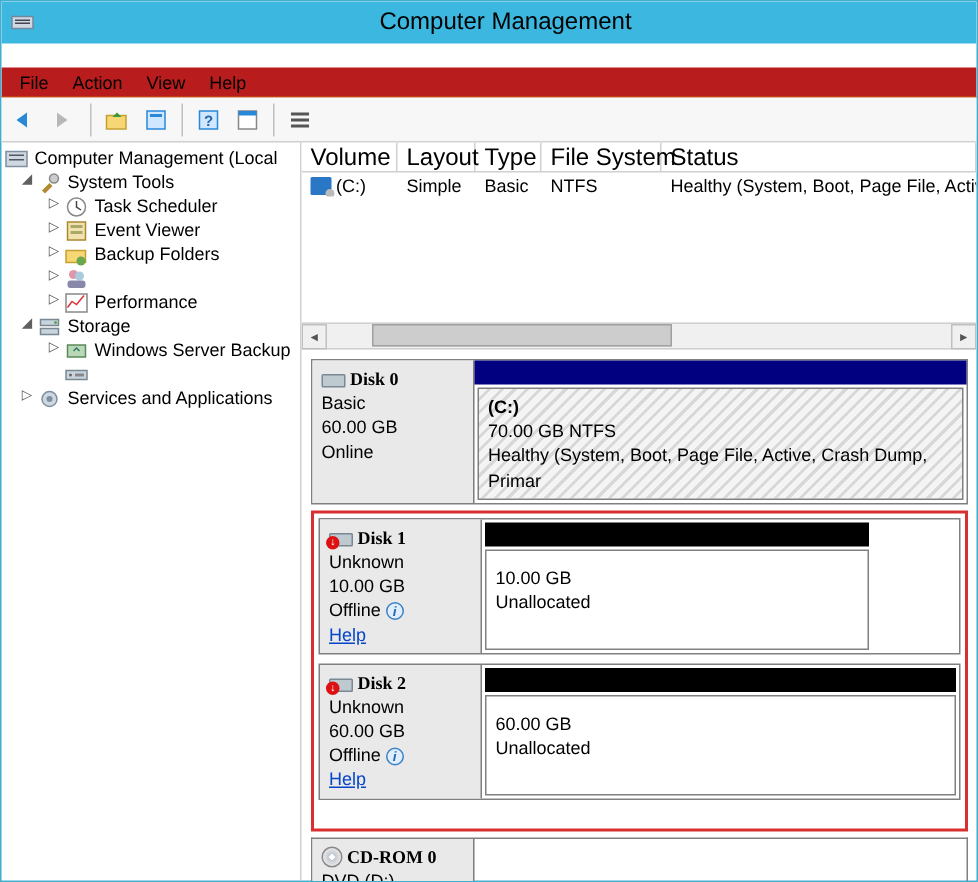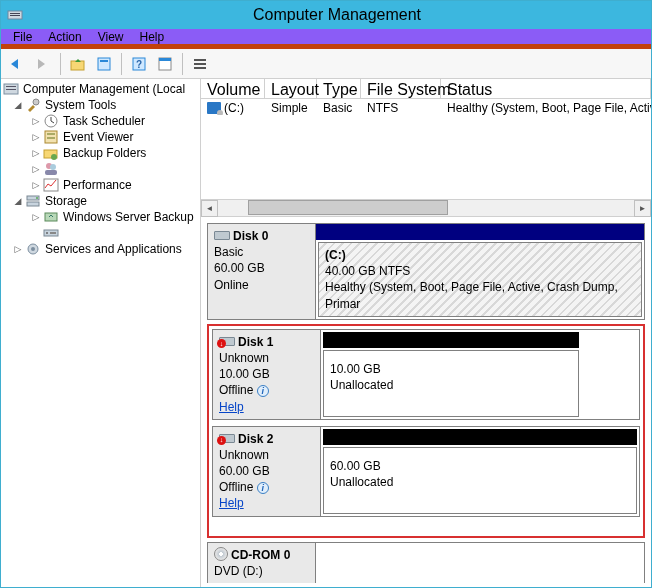--- a/index.html
+++ b/index.html
@@ -2,28 +2,28 @@
 <html><head>
 <meta charset="utf-8">
 <style>
   * { box-sizing: border-box; }
   html, body { margin: 0; padding: 0; font-family: "Segoe UI", Tahoma, sans-serif; font-size: 12px; color: #000; background: #fff; }
   .window { width: 652px; height: 588px; display: flex; flex-direction: column; border: 1px solid #3faecf; overflow: hidden; }
   .titlebar { background: #3cb7df; height: 28px; display: flex; align-items: center; padding: 0 6px; color: #000; }
   .titlebar .spacer { flex: 1; }
   .titlebar .title { font-size: 16px; font-weight: 400; }
   .title-icon { width: 16px; height: 16px; margin-right: 6px; }
-  .menubar { height: 20px; display: flex; align-items: center; padding: 0 4px; background: #8b5cf6; border-bottom: 5px solid #c2410c; }
+  .menubar { height: 20px; display: flex; align-items: center; padding: 0 4px; background: #b91c1c; border-bottom: 1px solid #c2410c; margin-top: 16px; }
   .menubar .menu-item { padding: 2px 8px; cursor: default; }
   .toolbar { height: 30px; display: flex; align-items: center; padding: 0 4px; gap: 2px; border-bottom: 1px solid #d0d0d0; background: #f7f7f7; }
   .tb-sep { width: 1px; height: 22px; background: #c0c0c0; margin: 0 3px; }
   .tb-btn { width: 24px; height: 24px; display: flex; align-items: center; justify-content: center; border: 1px solid transparent; }
   .body { flex: 1; display: flex; min-height: 0; }
   .tree { width: 200px; border-right: 1px solid #d0d0d0; overflow: hidden; padding: 2px 0; }
-  .tree-row { display: flex; align-items: center; height: 16px; padding: 1px 0; white-space: nowrap; cursor: default; }
+  .tree-row { display: flex; height: 16px; padding: 1px 0; white-space: nowrap; cursor: default; }
   .tree-row .exp { width: 10px; text-align: center; font-size: 9px; color: #606060; display: inline-block; flex-shrink:0; }
   .tree-row .ic { width: 16px; height: 16px; display: inline-flex; align-items: center; justify-content: center; margin: 0 2px; flex-shrink:0; }
   .tree-row .lbl { padding: 0 2px; }
   .tree-row.selected .lbl { background: #cce8ff; border: 1px dotted #7fb7e0; padding: 0 1px; }
   .ind1 { padding-left: 0px; } .ind2 { padding-left: 12px; } .ind3 { padding-left: 30px; }
   .right { flex: 1; display: flex; flex-direction: column; min-width: 0; overflow:hidden; }
   .vol-head { display: flex; background: #fff; border-bottom: 1px solid #d0d0d0; height: 20px; flex-shrink:0; }
   .vol-head .col { border-right: 1px solid #d0d0d0; padding: 2px 6px; font-size: 16px; white-space: nowrap; }
   .vol-row { display: flex; height: 18px; align-items: center; }
   .vol-row .cell { padding: 0 6px; white-space: nowrap; overflow: hidden; }
@@ -31,21 +31,21 @@
   .vol-drive .dicon { width:14px; height:12px; background:#2977c5; border-radius:1px; position:relative; }
   .vol-drive .dicon::before { content:''; position:absolute; width:6px; height:6px; background:#bbb; border-radius:50%; right:-2px; bottom:-2px; }
   .vol-list { height: 100px; overflow: auto; flex-shrink:0; }
   .hscroll { height: 18px; border-top: 1px solid #d0d0d0; border-bottom: 1px solid #d0d0d0; background: #f0f0f0; display:flex; align-items:center; flex-shrink:0; }
   .hscroll .arrow { width: 17px; height: 17px; background: #f0f0f0; border: 1px solid #c0c0c0; display:flex; align-items:center; justify-content:center; font-size:8px; color:#555; }
   .hscroll .track { flex:1; height:17px; position:relative; }
   .hscroll .thumb { position:absolute; left:30px; top:0; height:15px; width:200px; background:#cdcdcd; border:1px solid #a0a0a0; }
   .disks { flex: 1; overflow: auto; padding: 6px; }
   .disk-block { display:flex; border:1px solid #808080; margin-bottom:4px; }
   .disk-left { width: 108px; background: #e9e9e9; border-right:1px solid #808080; padding: 4px 6px; line-height: 1.35; font-size:12px; }
-  .disk-left .dn { font-weight:bold; display:flex; align-items:flex-start; gap:3px; }
+  .disk-left .dn { font-weight:bold; display:flex; align-items:center; gap:3px;font-family:Liberation Serif, serif; }
   .disk-left a { color:#0645c8; text-decoration:underline; }
   .disk-right { flex:1; display:flex; flex-direction:column; }
   .disk-bar { height: 16px; }
   .disk-bar.navy { background:#000080; }
   .disk-bar.black { background:#000; }
   .disk-part { flex:1; border: 1px solid #808080; margin:2px; padding: 4px 6px; font-size:12px; line-height:1.35; position:relative; }
   .disk-part.hatch { background: repeating-linear-gradient(135deg, #f4f4f4 0, #f4f4f4 4px, #d8d8d8 4px, #d8d8d8 6px); }
   .highlight-group { border: 2px solid #d83030; padding: 3px; margin-bottom:4px; }
   .disk-icon { width:16px; height:12px; display:inline-block; position:relative; }
   .disk-icon .base { width:16px; height:9px; background:#bfc9d0; border:1px solid #7a8893; position:absolute; bottom:0; border-radius:1px; }
@@ -284,21 +284,21 @@
                 <span>Disk 0</span>
               </div>
             <div>Basic</div>
             <div>60.00 GB</div>
             <div>Online</div>
           </div>
           <div class="disk-right">
             <div class="disk-bar navy"></div>
             <div class="disk-part hatch">
               <div><b>(C:)</b></div>
-              <div>40.00 GB NTFS</div>
+              <div>70.00 GB NTFS</div>
               <div>Healthy (System, Boot, Page File, Active, Crash Dump, Primar</div>
             </div>
           </div>
         </div>
 
         <div class="highlight-group">
 
           <div class="disk-block" style="margin-bottom:6px">
             <div class="disk-left">
               <div class="dn">

